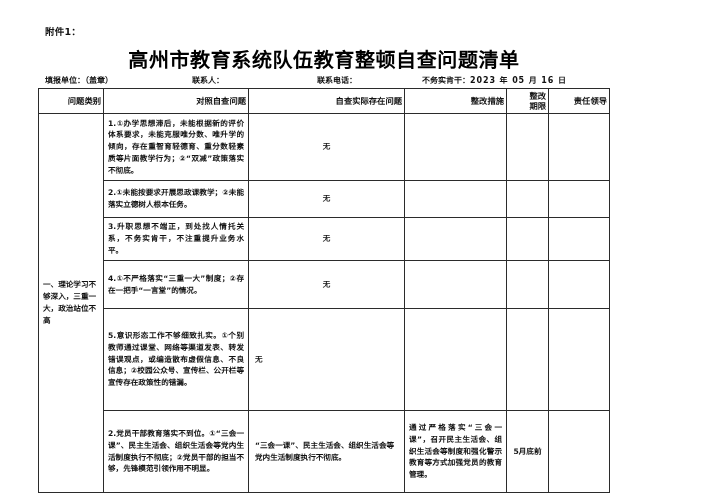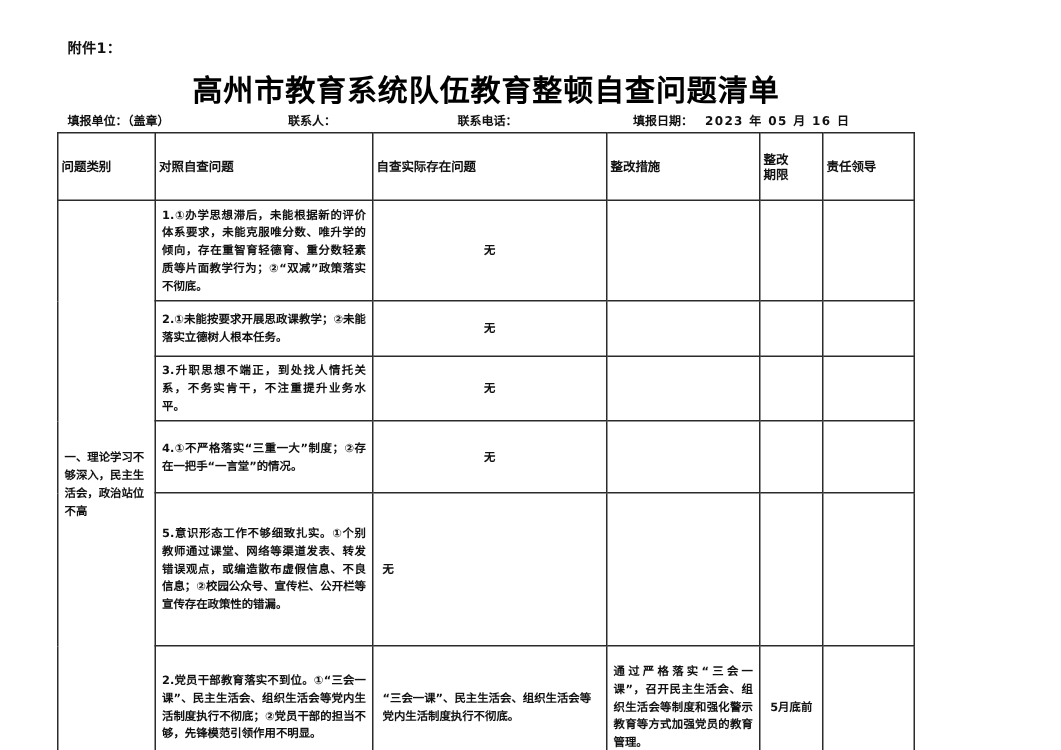--- a/index.html
+++ b/index.html
@@ -56,21 +56,21 @@
     font-weight: bold;
     color: #111;
   }
   .meta-item {
     position: absolute;
     white-space: nowrap;
     top: 0;
   }
   .m-unit  { left: 0px; }
   .m-contact { left: 147px; }
-  .m-phone { left: 260px; }
+  .m-phone { left: 272px; }
   .m-date-label { left: 377px; }
   .m-date-value { left: 425px; font-weight: bold; letter-spacing: .9px; }
 
   table.sheet {
     position: absolute;
     left: 38px;
     top: 88px;
     width: 571px;
     border-collapse: collapse;
     table-layout: fixed;
@@ -80,24 +80,24 @@
     padding: 3px 4px;
     vertical-align: middle;
     font-size: 7.6px;
     line-height: 1.55;
     color: #111;
     font-weight: bold;
     word-break: break-all;
   }
   table.sheet th {
     height: 24px;
-    text-align: left;
+    text-align: right;
     font-size: 8.3px;
     font-weight: bold;
-    padding: 10px 2px;
+    padding: 0 2px;
   }
   td.cat {
     text-align: left;
     vertical-align: middle;
     font-size: 7.8px;
     line-height: 1.75;
     padding: 4px 5px;
   }
   td.issue {
     text-align: justify;
@@ -138,21 +138,21 @@
 <div class="page">
 
   <div class="attach-label">附件1：</div>
 
   <div class="doc-title">高州市教育系统队伍教育整顿自查问题清单</div>
 
   <div class="meta-row">
     <span class="meta-item m-unit">填报单位：（盖章）</span>
     <span class="meta-item m-contact">联系人：</span>
     <span class="meta-item m-phone">联系电话：</span>
-    <span class="meta-item m-date-label">填报日期：</span>
+    <span class="meta-item m-date-label">不务实肯干：</span>
     <span class="meta-item m-date-value">2023 年 05 月 16 日</span>
   </div>
 
   <table class="sheet">
     <colgroup>
       <col class="c-cat">
       <col class="c-issue">
       <col class="c-actual">
       <col class="c-measure">
       <col class="c-deadline">
@@ -166,21 +166,21 @@
         <th>整改措施</th>
         <th>
           <span class="hdr-stack">整改</span>
           <span class="hdr-stack">期限</span>
         </th>
         <th>责任领导</th>
       </tr>
     </thead>
     <tbody>
       <tr style="height:67px">
-        <td class="cat" rowspan="6">一、理论学习不够深入，民主生活会，政治站位不高</td>
+        <td class="cat" rowspan="6">一、理论学习不够深入，三重一大，政治站位不高</td>
         <td class="issue">1.①办学思想滞后，未能根据新的评价体系要求，未能克服唯分数、唯升学的倾向，存在重智育轻德育、重分数轻素质等片面教学行为；②“双减”政策落实不彻底。</td>
         <td class="actual">无</td>
         <td class="measure"></td>
         <td class="deadline"></td>
         <td class="leader"></td>
       </tr>
       <tr style="height:37px">
         <td class="issue">2.①未能按要求开展思政课教学；②未能落实立德树人根本任务。</td>
         <td class="actual">无</td>
         <td class="measure"></td>

